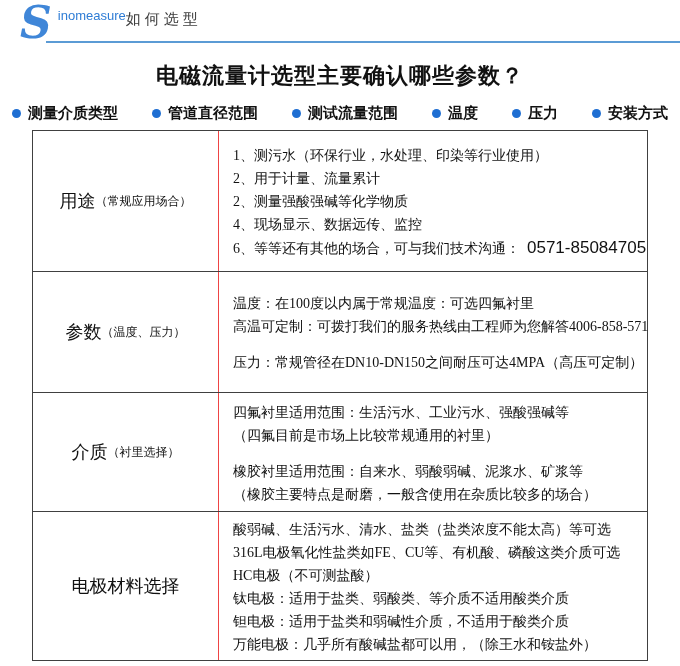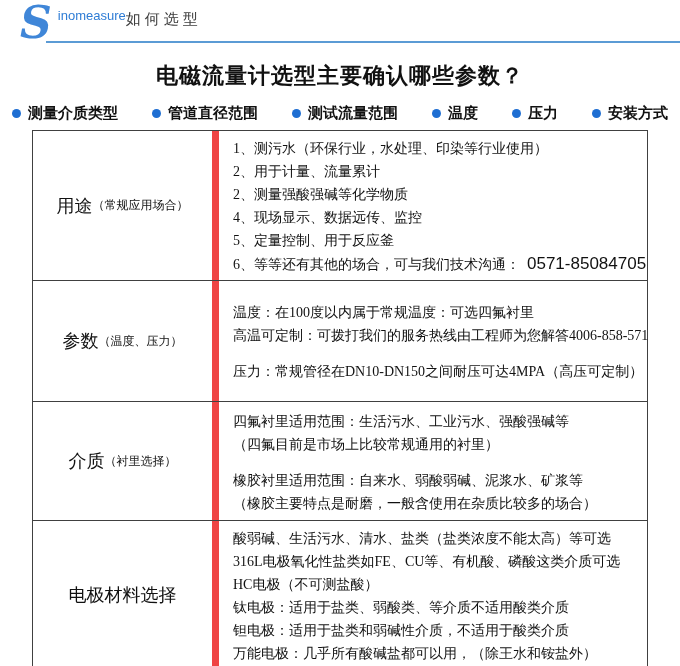--- a/index.html
+++ b/index.html
@@ -50,21 +50,21 @@
     position:absolute; left:32px; top:130px; width:616px;
     border:1px solid #404040; background:#fff;
   }
   .trow { display:flex; }
   .trow + .trow { border-top:1px solid #404040; }
   .r1 { min-height:140px; }
   .r2 { min-height:121px; }
   .r3 { min-height:119px; }
   .r4 { min-height:140px; }
   .tlabel {
-    width:186px; flex:none; border-right:7px solid #ef4444;
+    width:186px; flex:none; border-right:1px solid #ef4444;
     display:flex; align-items:center; justify-content:center;
     text-align:center; padding:4px 2px;
   }
   .label-main { font-size:18px; color:#111; }
   .label-note { font-size:12px; color:#111; }
   .tcontent { flex:1; padding:6px 4px 4px 14px; display:flex; flex-direction:column; justify-content:center; }
   .line { font-size:14px; line-height:23px; white-space:nowrap; color:#111; }
   .gap { margin-top:13px; }
   .indent { padding-left:3em; }
   .phone { font-family:"Liberation Sans",sans-serif; font-size:17px;margin-left:7px; }
@@ -117,21 +117,20 @@
   <div class="trow r1">
     <div class="tlabel">
       <span class="label-main">用途</span>
         <span class="label-note">（常规应用场合）</span>
     </div>
     <div class="tcontent">
       <div class="line">1、测污水（环保行业，水处理、印染等行业使用）</div>
       <div class="line">2、用于计量、流量累计</div>
       <div class="line">2、测量强酸强碱等化学物质</div>
       <div class="line">4、现场显示、数据远传、监控</div>
-      <div class="line">5、定量控制、用于反应釜</div>
       <div class="line"><span>6、等等还有其他的场合，可与我们技术沟通：</span><span class="phone">0571-85084705</span></div>
     </div>
   </div>
 
   <div class="trow r2">
     <div class="tlabel">
       <span class="label-main">参数</span>
         <span class="label-note">（温度、压力）</span>
     </div>
     <div class="tcontent">

